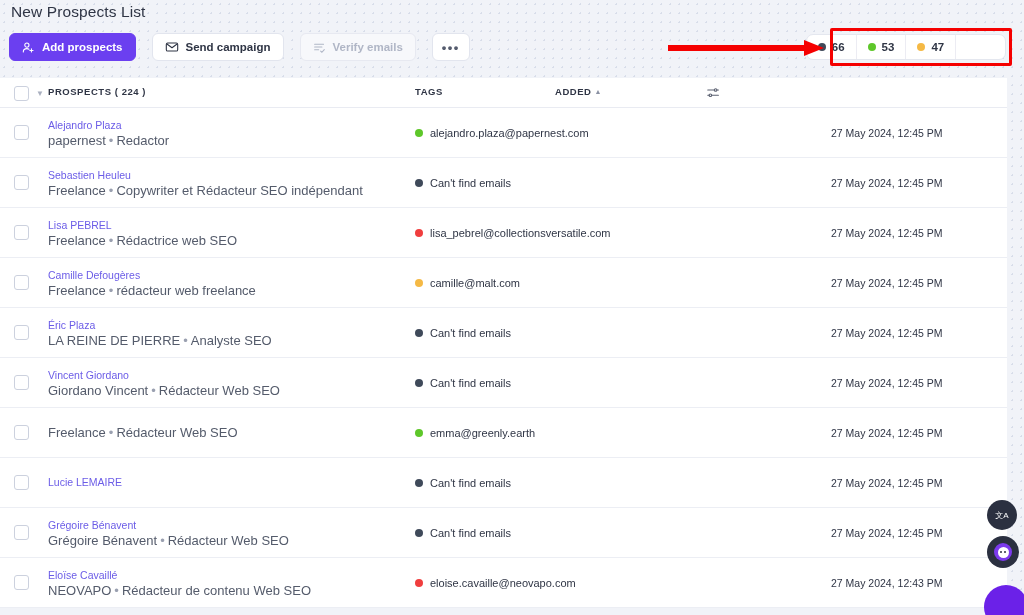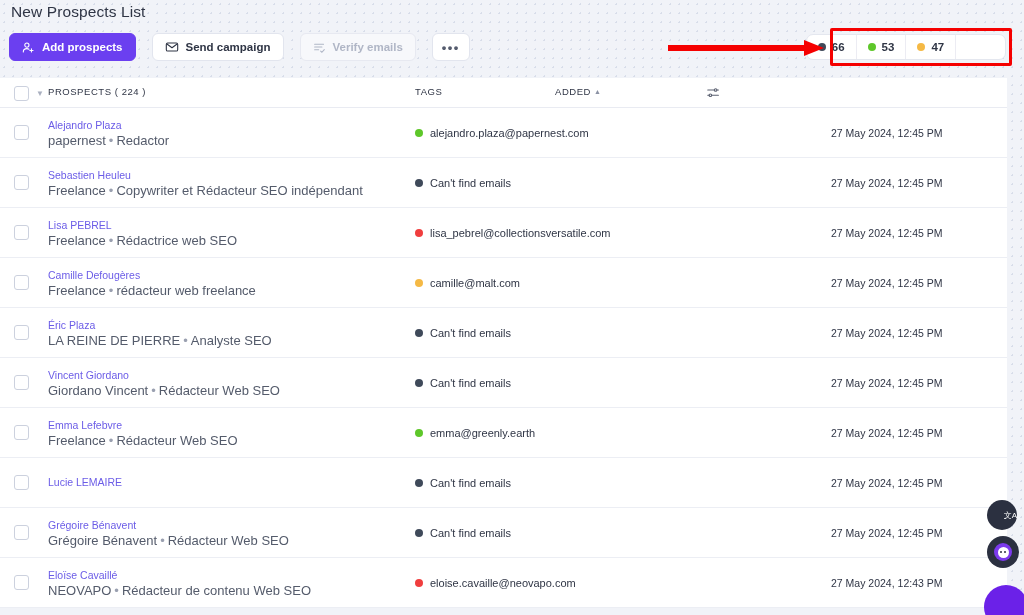--- a/index.html
+++ b/index.html
@@ -68,21 +68,21 @@
   .table {
     position: absolute; left: 0; top: 78px;
     width: 1007px; background: #fff;
   }
   .thead {
     display: flex; align-items: flex-start;
     height: 30px; border-bottom: 1px solid #e9ebf2;
     padding-top: 8px;
   }
   .th {
-    font-size: 9.5px; font-weight: normal; color: #2f3545;
+    font-size: 9.5px; font-weight: bold; color: #2f3545;
     letter-spacing: .55px; text-transform: uppercase;
   }
   .col-check { width: 48px; display: flex; align-items: flex-start; padding-left: 14px; gap: 7px; flex: none; }
   .col-name  { width: 367px; flex: none; }
   .col-email { width: 276px; flex: none; }
   .col-tags  { width: 140px; flex: none; }
   .col-added { width: 140px; flex: none; }
   .col-cog   { width: 36px; flex: none; display: flex; justify-content: center; }
 
   .chk {
@@ -102,21 +102,21 @@
   .email-cell { display: flex; align-items: center; gap: 7px; font-size: 11px; color: #2f3545; }
 
   .added { font-size: 10.5px; color: #2f3545; }
   .sort-caret { display: inline-block; margin-left: 3px; color: #8b92a4; font-size: 7px; vertical-align: 1px; }
 
   
   .fab {
     position: absolute; border-radius: 50%;
     display: flex; align-items: center; justify-content: center; cursor: pointer;
   }
-  .fab-translate { right: 7px; bottom: 85px; width: 30px; height: 30px; background: #2b3040; color: #fff; font-size: 8px; justify-content: flex-end; }
+  .fab-translate { right: 7px; bottom: 85px; width: 30px; height: 30px; background: #2b3040; color: #fff; font-size: 8px; }
   .fab-bot { right: 5px; bottom: 47px; width: 32px; height: 32px; background: #2b3040; }
   .fab-bot .face { width: 18px; height: 18px; border-radius: 50%; background: #7c3aed; display: flex; align-items: center; justify-content: center; }
   .fab-bot .face i { width: 11px; height: 11px; border-radius: 50%; background: #fff; display: flex; align-items: center; justify-content: center; gap: 2px; }
   .fab-bot .face i b { width: 2px; height: 2px; border-radius: 50%; background: #2b3040; display: block; }
   .fab-purple { right: -4px; bottom: -14px; width: 44px; height: 44px; background: #6b21e8; }
 </style>
 </head>
 <body>
 
 <div id="app">
@@ -306,21 +306,20 @@
           </div>
           <div class="col-tags"></div>
           <div class="col-added added">27 May 2024, 12:45 PM</div>
           <div class="col-cog"></div>
         </div>
         <div class="row">
           <div class="col-check">
             <span class="chk"></span>
           </div>
           <div class="col-name">
-            <div class="name">Emma Lefebvre</div>
             <div class="sub">Freelance<span class="sep">•</span>Rédacteur Web SEO</div>
           </div>
           <div class="col-email">
             <span class="email-cell">
               <span class="dot" style="background:#5ec72a"></span>
               <span>emma@greenly.earth</span>
             </span>
           </div>
           <div class="col-tags"></div>
           <div class="col-added added">27 May 2024, 12:45 PM</div>

